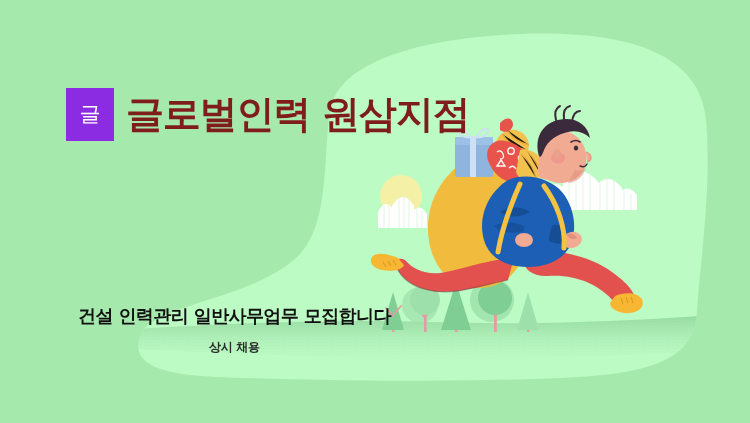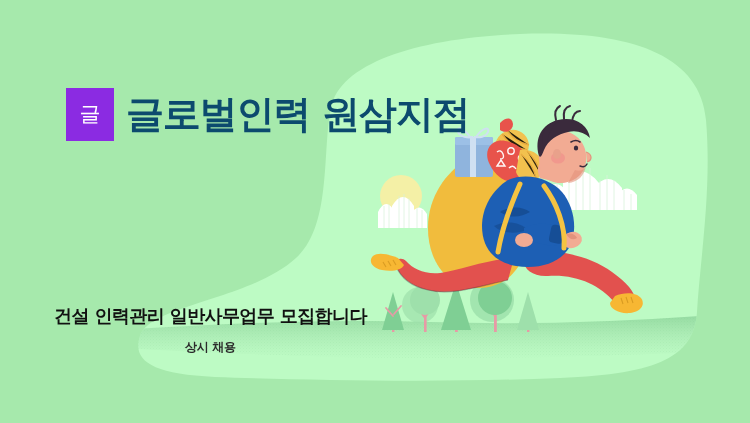--- a/index.html
+++ b/index.html
@@ -50,31 +50,31 @@
   .brand-badge-char {
     color: #ffffff;
     font-size: 21px;
     font-weight: 400;
     line-height: 1;
     font-family: "DejaVu Sans", "Liberation Sans", sans-serif;
   }
   .brand-title {
     font-size: 38px;
     font-weight: 700;
-    color: #0c4a6e;
+    color: #7f1d1d;
     letter-spacing: -1.2px;
     white-space: nowrap;
     line-height: 1;
     font-family: "DejaVu Sans", "Liberation Sans", sans-serif;
   }
 
   
   .copy-block {
     position: absolute;
-    left: 54px;
+    left: 78px;
     top: 305px;
     z-index: 5;
   }
   .copy-headline {
     font-size: 18px;
     font-weight: 700;
     color: #111111;
     letter-spacing: -0.6px;
     line-height: 1.25;
     white-space: nowrap;

